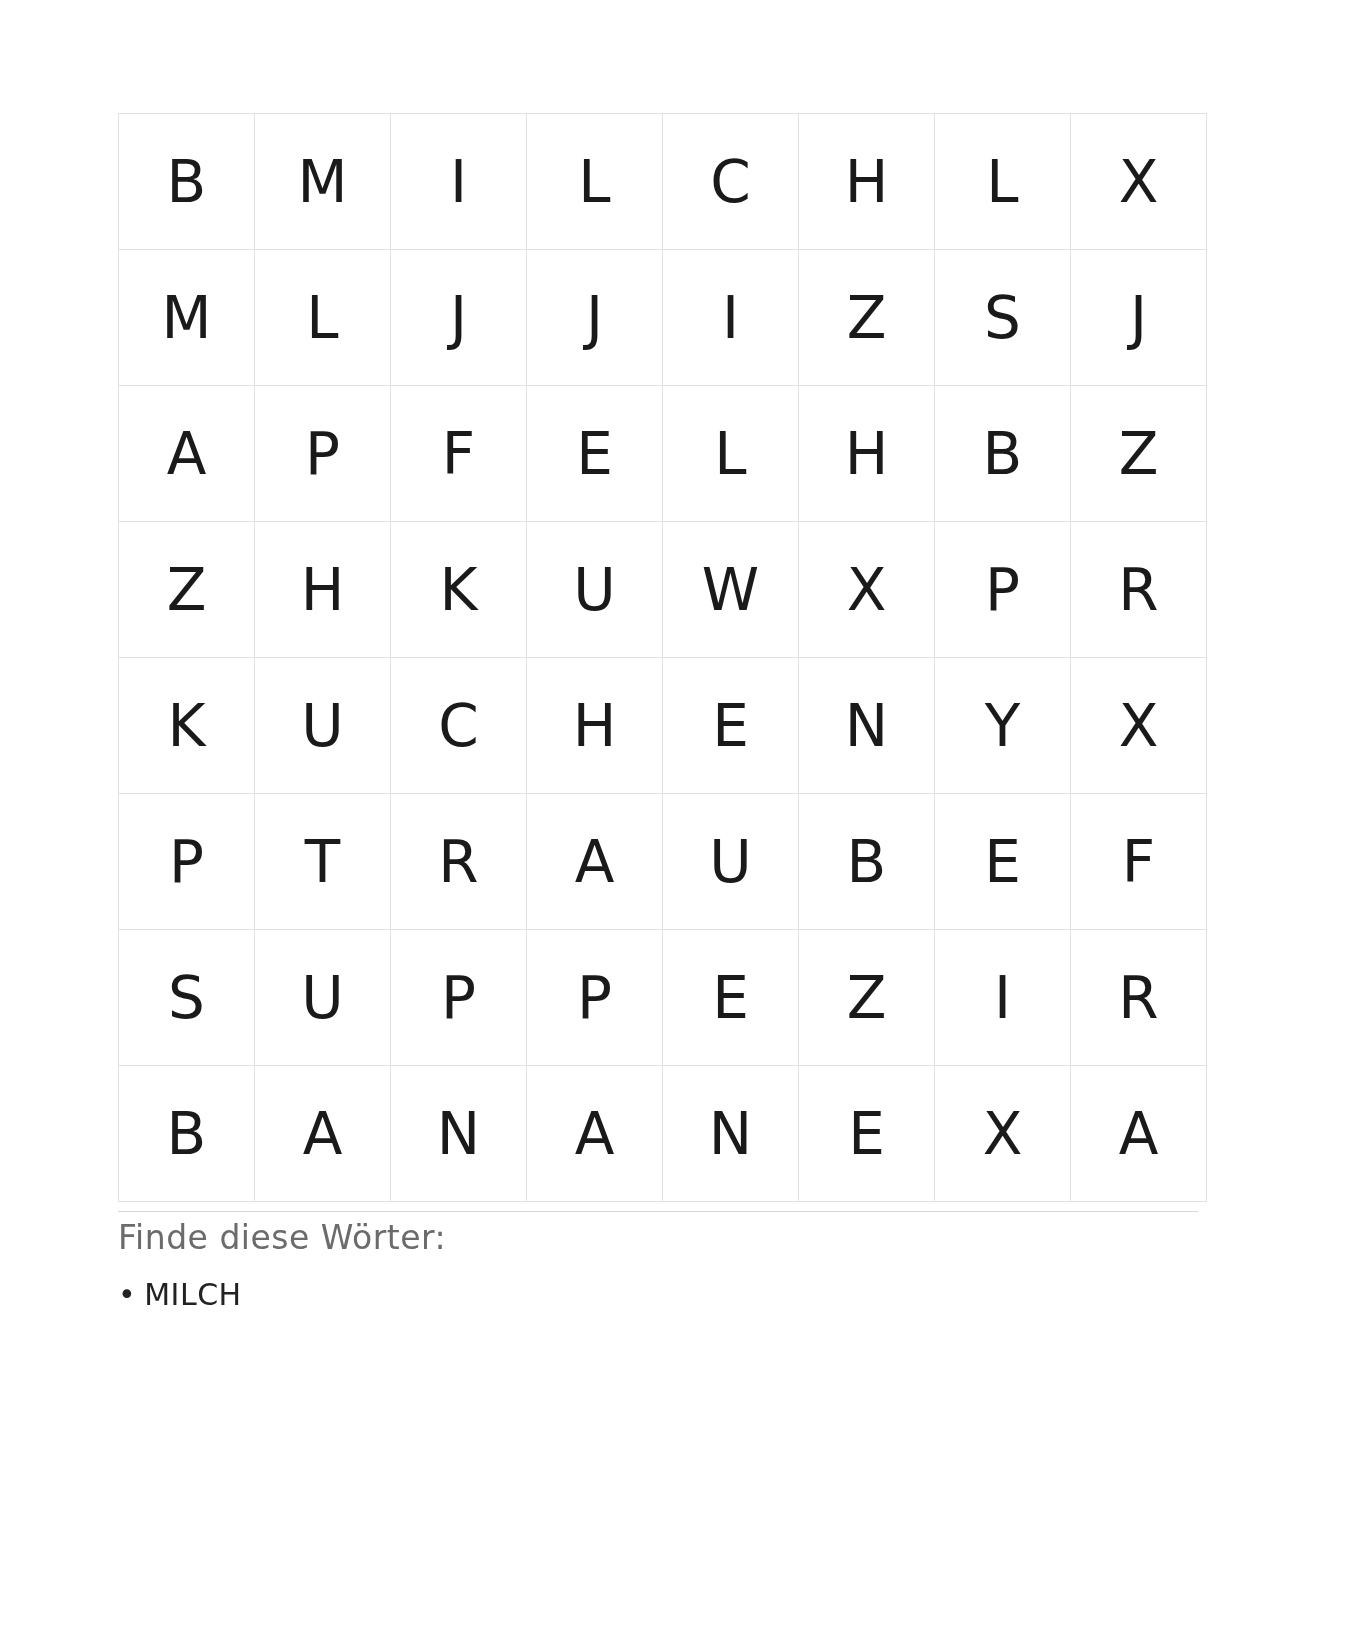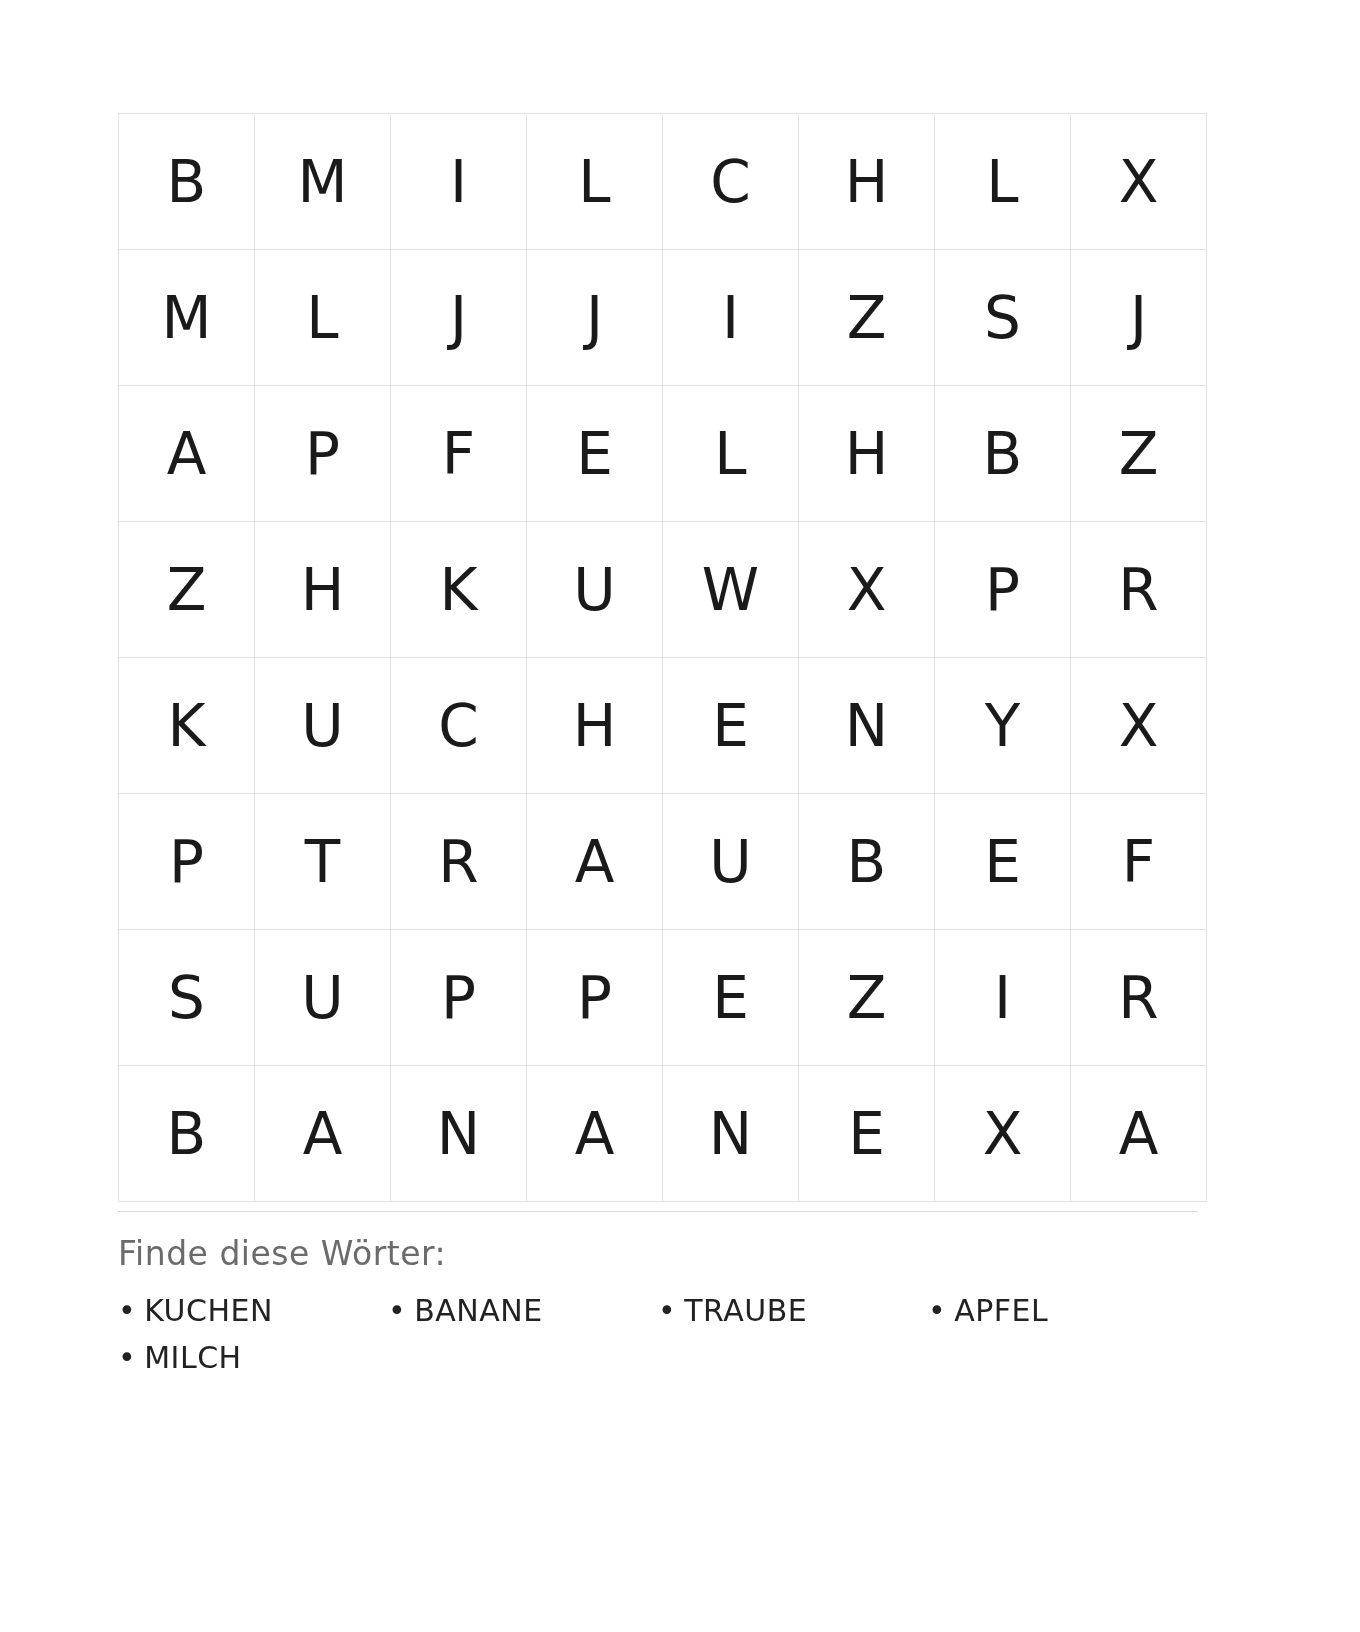--- a/index.html
+++ b/index.html
@@ -45,21 +45,21 @@
     color: #1a1a1a;
     letter-spacing: 0;
     padding: 0;
   }
   .legend {
     position: absolute;
     left: 118px;
     top: 1211px;
     width: 1080px;
     border-top: 1px solid #d8d8d8;
-    padding-top: 22px;
+    padding-top: 6px;
   }
   .legend-title {
     font-size: 33px;
     color: #6b6b6b;
     font-family: "DejaVu Sans", sans-serif;
     font-weight: 400;
     margin-bottom: 20px;
     letter-spacing: 0.5px;
   }
   .word-rows {
@@ -173,33 +173,19 @@
         </tr>
       </tbody>
     </table>
   </div>
 
   <div class="legend">
     <div class="legend-title">Finde diese Wörter:</div>
     <div class="word-rows">
       <div class="word-row">
         <div class="word-item">
-          <span class="bullet">•</span><span>KUCHEN</span>
-        </div>
-        <div class="word-item">
-          <span class="bullet">•</span><span>BANANE</span>
-        </div>
-        <div class="word-item">
-          <span class="bullet">•</span><span>TRAUBE</span>
-        </div>
-        <div class="word-item">
-          <span class="bullet">•</span><span>APFEL</span>
-        </div>
-      </div>
-      <div class="word-row">
-        <div class="word-item">
           <span class="bullet">•</span><span>MILCH</span>
         </div>
       </div>
     </div>
   </div>
 
 </div>
 
 </body></html>

